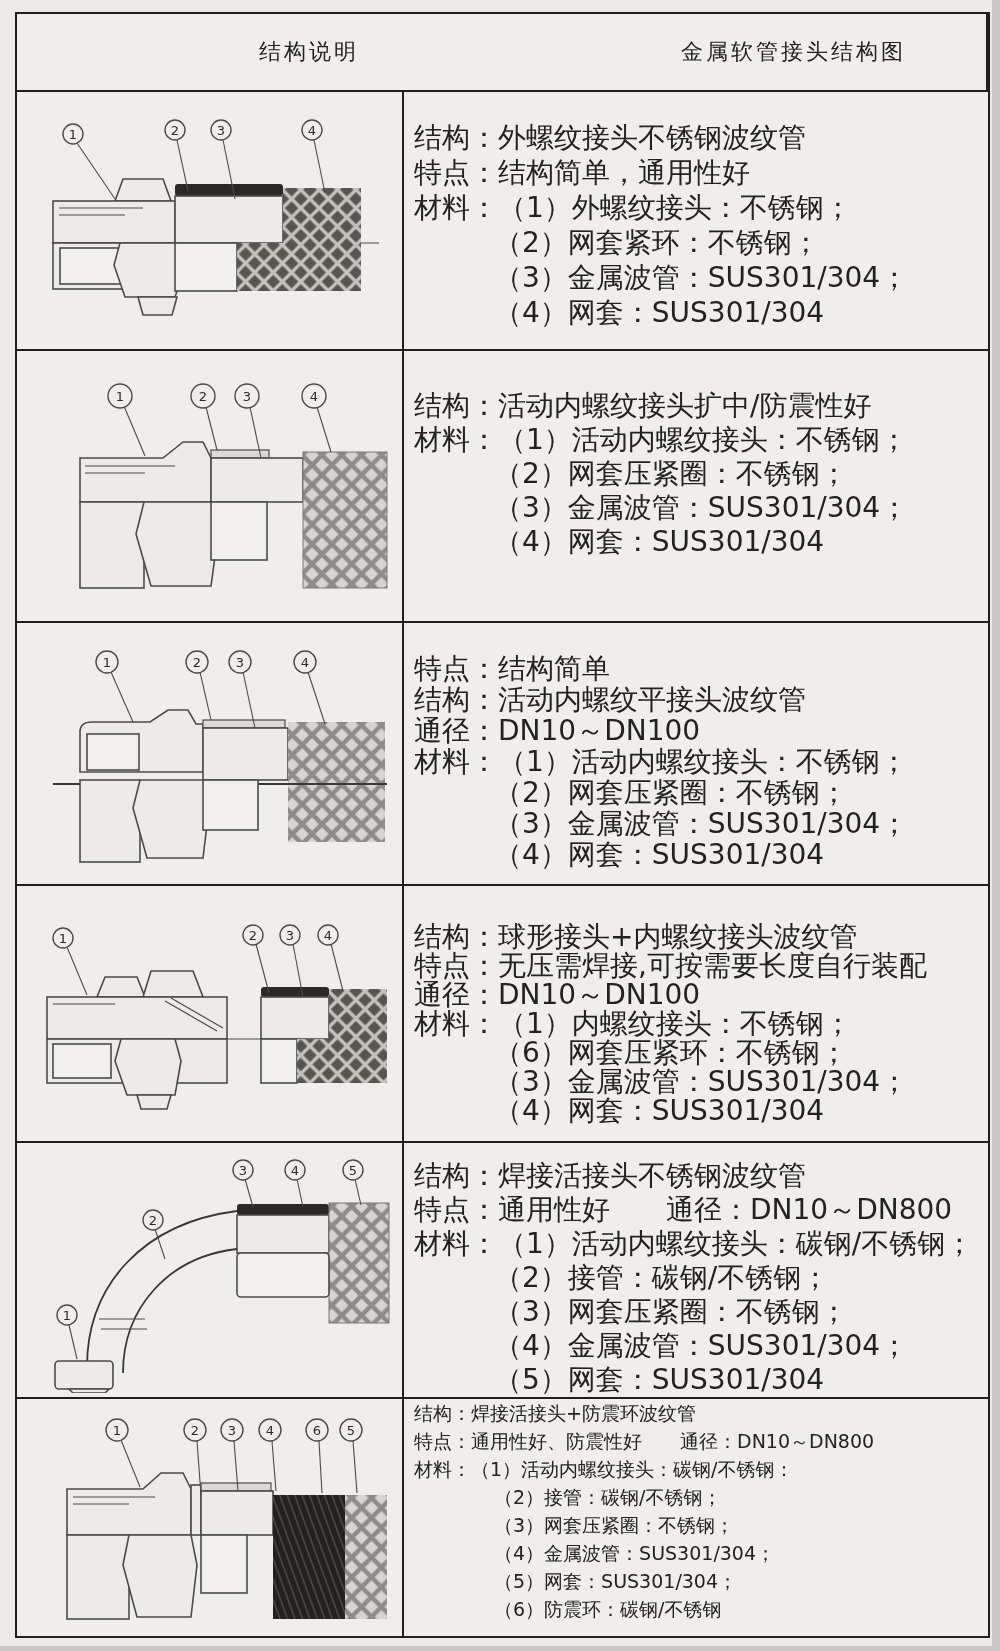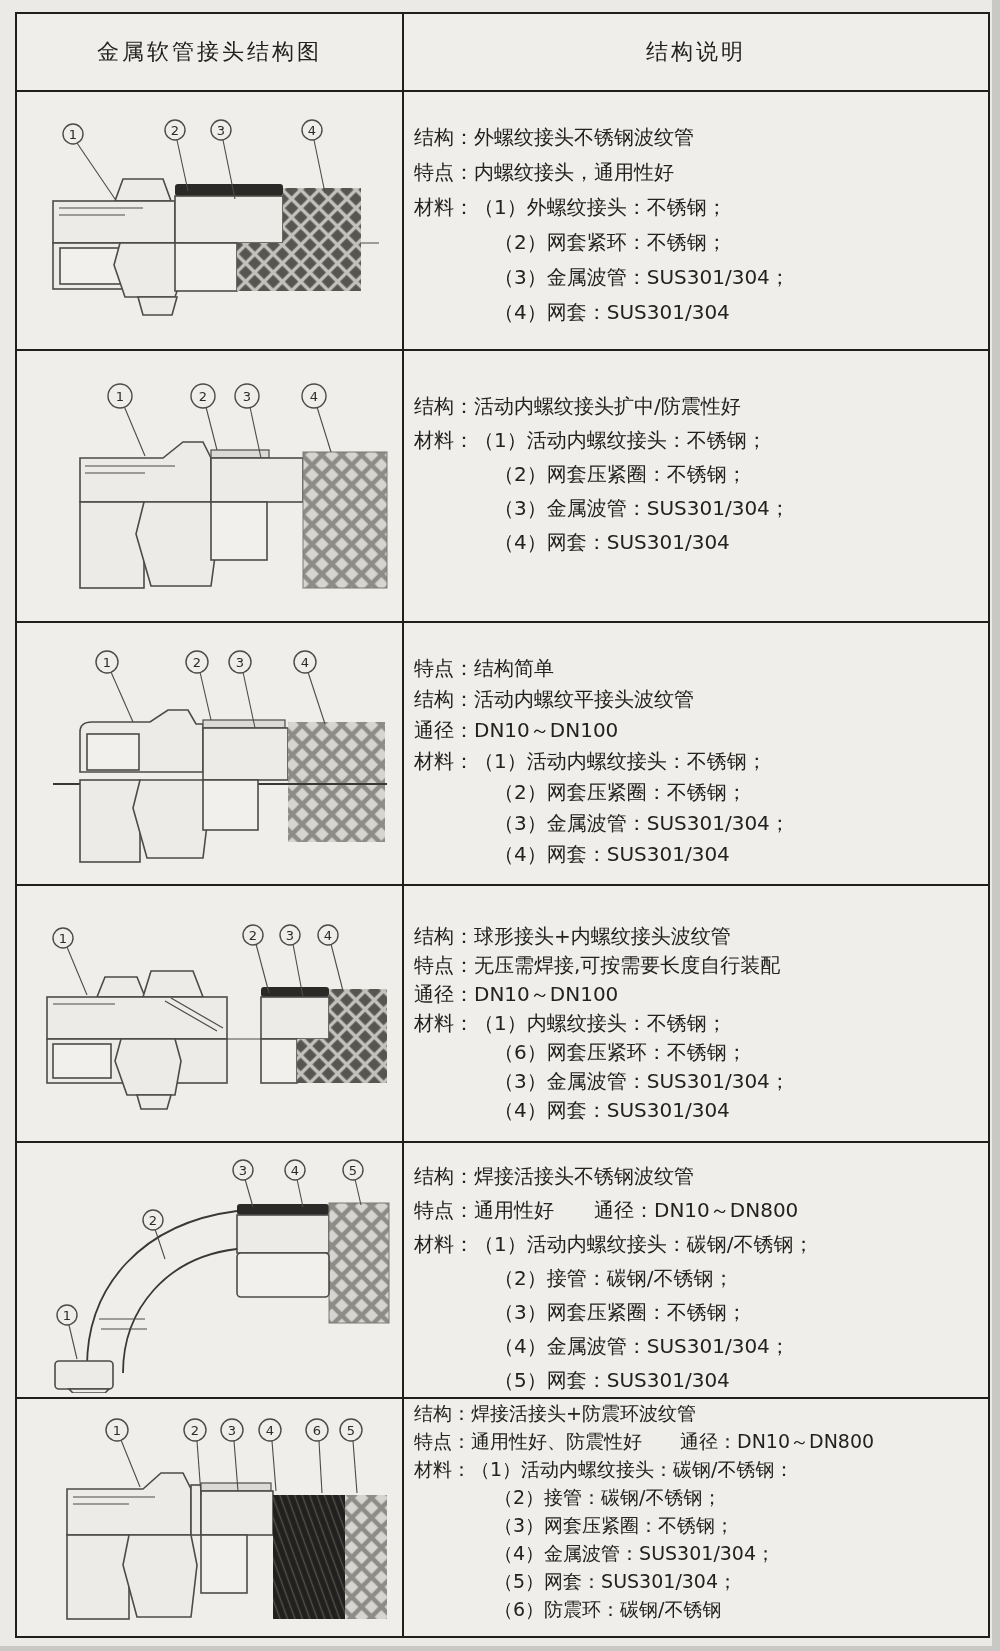--- a/index.html
+++ b/index.html
@@ -29,21 +29,21 @@
   .cell.left{
     width:385px;flex:0 0 385px;border-right:2px solid var(--line);
     display:flex;align-items:center;justify-content:center;
     overflow:hidden;
   }
   .cell.right{flex:1;overflow:hidden;}
   .header-row .cell{
     display:flex;align-items:center;justify-content:center;
     font-size:22px;letter-spacing:3px;
   }
-  .desc{font-size:20px;padding-left:10px;padding-right:6px;}
+  .desc{font-size:28px;padding-left:10px;padding-right:6px;}
   .line{white-space:nowrap;}
   .indent{padding-left:80px;}
 
   .r1{flex:0 0 257px;height:257px;}
   .r2{flex:0 0 270px;height:270px;}
   .r3{flex:0 0 261px;height:261px;}
   .r4{flex:0 0 255px;height:255px;}
   .r5{flex:0 0 254px;height:254px;}
   .r6{flex:1;}
   .r1 .desc{padding-top:28px;}  .r1 .line{line-height:35px;}
@@ -87,25 +87,25 @@
       <path d="M0 3.5 H7" stroke="#514f4a" stroke-width="1.4"></path>
     </pattern>
   </defs>
 </svg>
 
 <div class="paper"></div>
 
 <div class="table">
 
   <div class="row header-row">
-    <div class="cell left">
-      <span>金属软管接头结构图</span>
-    </div>
     <div class="cell right">
       <span>结构说明</span>
+    </div>
+    <div class="cell left">
+      <span>金属软管接头结构图</span>
     </div>
   </div>
 
   <div class="row r1">
     <div class="cell left">
       <svg class="diag" width="370" height="228" viewBox="0 0 370 228">
         <line class="ln" x1="100" y1="136" x2="354" y2="136"></line>
         <polygon class="sh" points="98,72 138,72 146,94 90,94"></polygon>
         <rect class="sh" x="28" y="94" width="122" height="42"></rect>
         <path class="ln" d="M34 101 H118 M34 108 H100"></path>
@@ -135,21 +135,21 @@
         </g>
         <g class="co">
           <line x1="289" y1="33" x2="300" y2="86"></line>
             <circle cx="287" cy="23" r="10"></circle>
           <text x="287" y="28">4</text>
         </g>
       </svg>
     </div>
     <div class="cell right desc">
       <div class="line">结构：外螺纹接头不锈钢波纹管</div>
-      <div class="line">特点：内螺纹接头，通用性好</div>
+      <div class="line">特点：结构简单，通用性好</div>
       <div class="line">材料：（1）外螺纹接头：不锈钢；</div>
       <div class="line indent">（2）网套紧环：不锈钢；</div>
       <div class="line indent">（3）金属波管：SUS301/304；</div>
       <div class="line indent">（4）网套：SUS301/304</div>
     </div>
   </div>
 
   <div class="row r2">
     <div class="cell left">
       <svg class="diag" width="370" height="240" viewBox="0 0 370 240">

